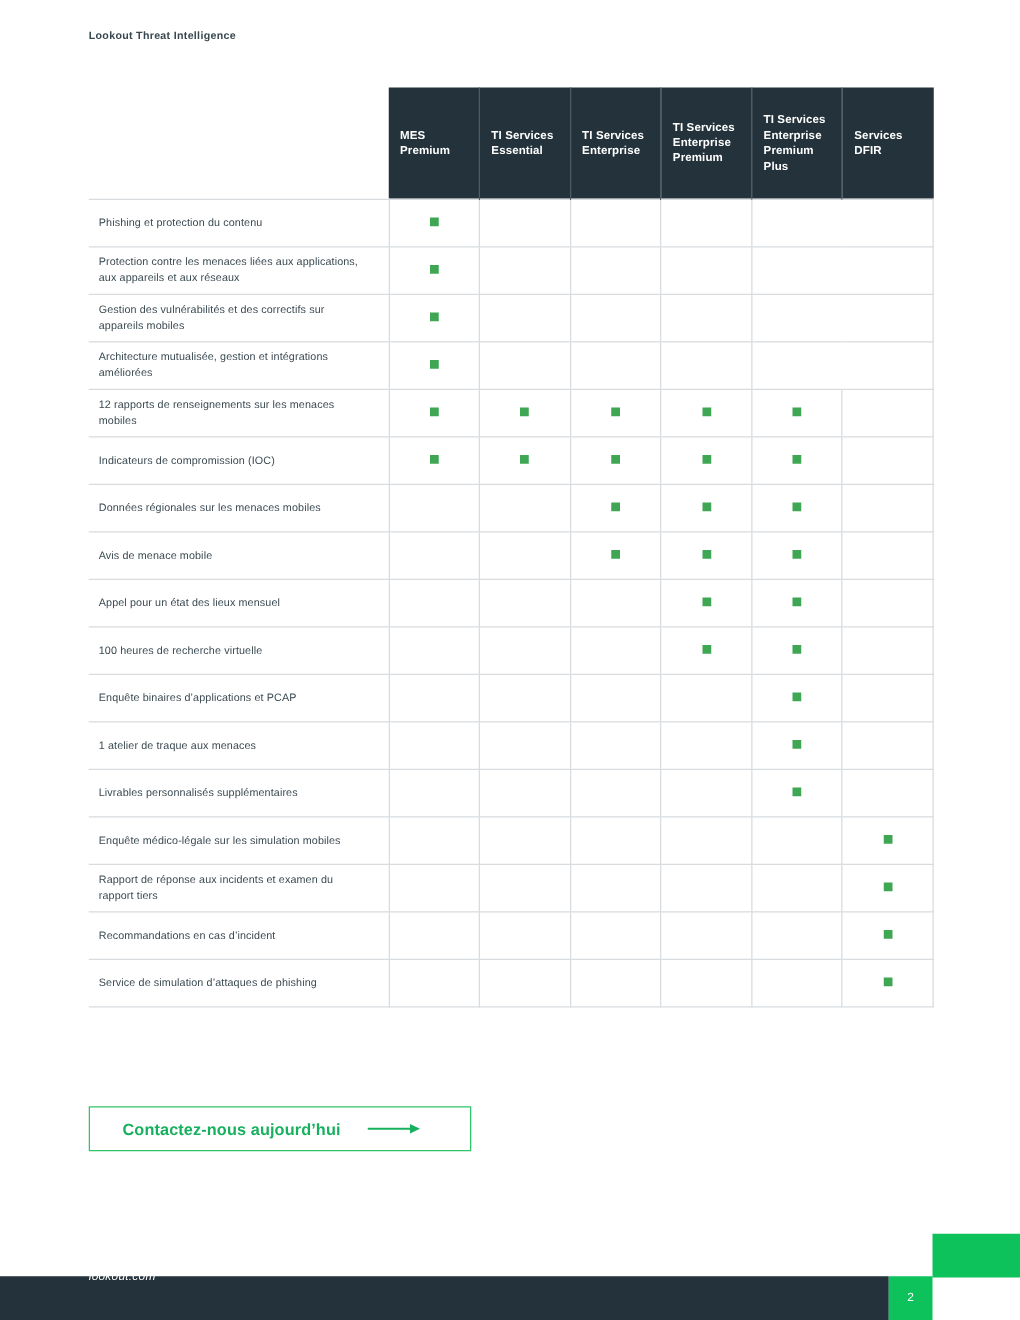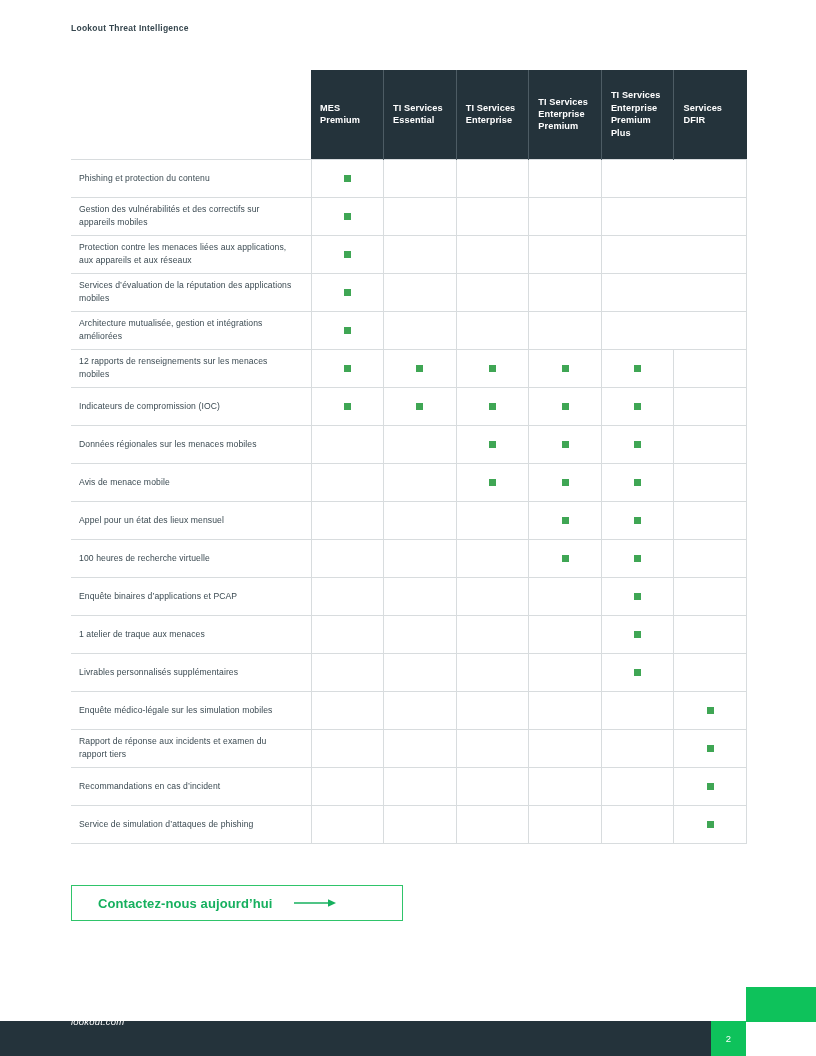--- a/index.html
+++ b/index.html
@@ -114,21 +114,21 @@
     height: 7px;
     background: #3fa654;
     vertical-align: middle;
   }
 
   
   .cta {
     position: absolute;
     left: 71px;
     top: 885px;
-    width: 332px;
+    width: 306px;
     height: 36px;
     border: 1.6px solid #2fc46a;
     display: flex;
     align-items: center;
     gap: 22px;
     padding: 0 26px;
     background: #ffffff;
     cursor: pointer;
   }
 
@@ -222,39 +222,30 @@
           <tr>
             <td class="feature">Phishing et protection du contenu</td>
             <td class="cell"><span class="mark"></span></td>
             <td class="cell"></td>
             <td class="cell"></td>
             <td class="cell"></td>
             <td class="cell noborder"></td>
             <td class="cell last-col"></td>
           </tr>
           <tr>
+            <td class="feature">Protection contre les menaces liées aux applications, aux appareils et aux réseaux</td>
+            <td class="cell"><span class="mark"></span></td>
+            <td class="cell"></td>
+            <td class="cell"></td>
+            <td class="cell"></td>
+            <td class="cell noborder"></td>
+            <td class="cell last-col"></td>
+          </tr>
+          <tr>
             <td class="feature">Gestion des vulnérabilités et des correctifs sur appareils mobiles</td>
-            <td class="cell"><span class="mark"></span></td>
-            <td class="cell"></td>
-            <td class="cell"></td>
-            <td class="cell"></td>
-            <td class="cell noborder"></td>
-            <td class="cell last-col"></td>
-          </tr>
-          <tr>
-            <td class="feature">Protection contre les menaces liées aux applications, aux appareils et aux réseaux</td>
-            <td class="cell"><span class="mark"></span></td>
-            <td class="cell"></td>
-            <td class="cell"></td>
-            <td class="cell"></td>
-            <td class="cell noborder"></td>
-            <td class="cell last-col"></td>
-          </tr>
-          <tr>
-            <td class="feature">Services d’évaluation de la réputation des applications mobiles</td>
             <td class="cell"><span class="mark"></span></td>
             <td class="cell"></td>
             <td class="cell"></td>
             <td class="cell"></td>
             <td class="cell noborder"></td>
             <td class="cell last-col"></td>
           </tr>
           <tr>
             <td class="feature">Architecture mutualisée, gestion et intégrations améliorées</td>
             <td class="cell"><span class="mark"></span></td>

